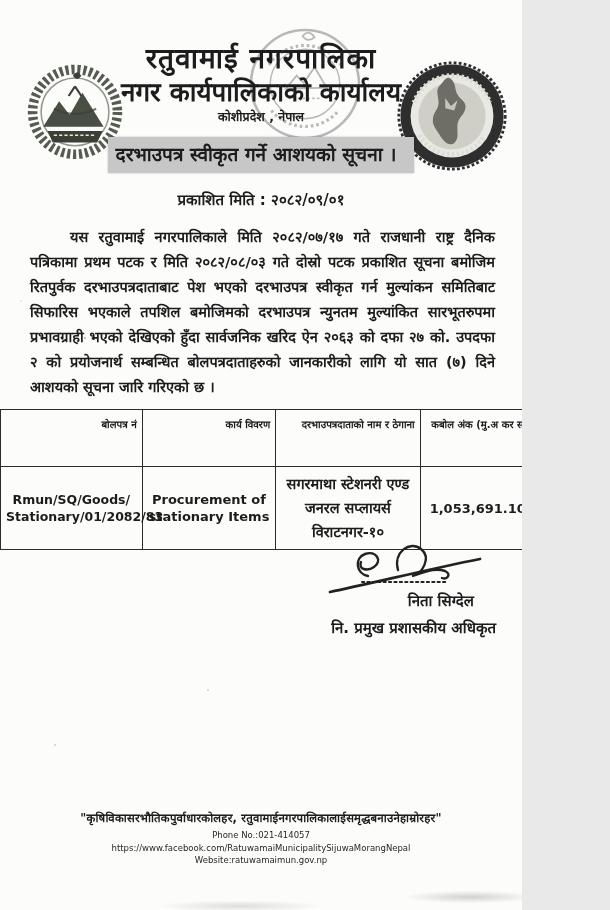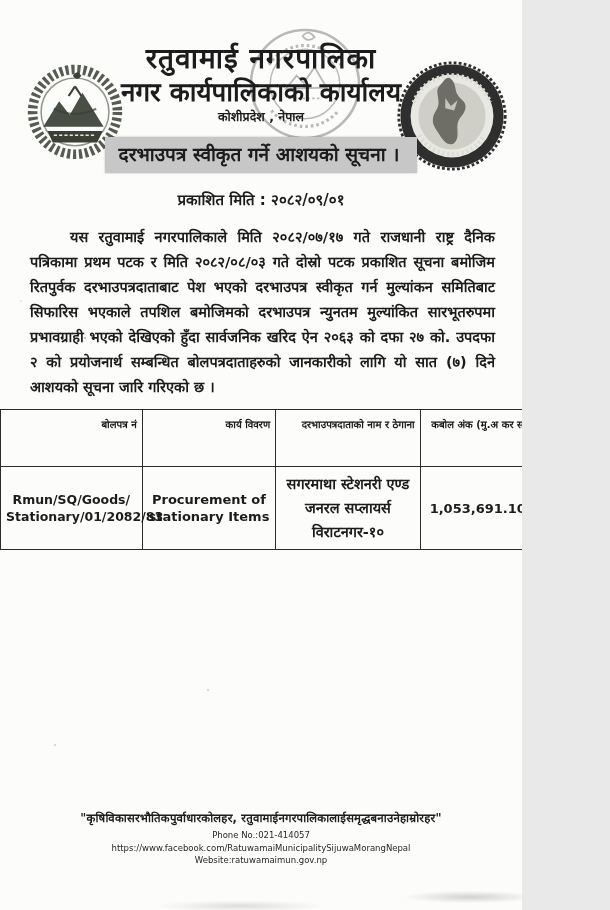--- a/index.html
+++ b/index.html
@@ -36,21 +36,21 @@
   .h-muni   { font-size: 28px; font-weight: bold; letter-spacing: 1px; line-height: 34px; }
   .h-office { font-size: 26px; font-weight: bold; line-height: 32px; }
   .h-addr   { font-size: 16px; font-weight: bold; line-height: 22px; margin-top: 2px; }
   .h-prov   { font-size: 12.5px; font-weight: bold; line-height: 17px; }
 
   
   .title-wrap { text-align: center; margin-top: 12px; position: relative; z-index: 2; }
   .notice-box {
     display: inline-block;
     background: #c7c7c7;
-    padding: 4px 18px 6px 14px;
+    padding: 4px 18px 6px 8px;
     font-size: 19px; font-weight: bold;
     box-shadow: 0 0 2px rgba(0,0,0,0.25);
   }
   .pub-date { text-align: center; margin-top: 16px; font-size: 15px; font-weight: bold; }
 
   
   .body-text {
     margin: 16px 27px 0 30px;
     font-size: 14.5px;
     font-weight: 600;
@@ -172,20 +172,32 @@
     <tbody>
       <tr>
         <td class="cell-bidno">Rmun/SQ/Goods/ Stationary/01/2082/83</td>
         <td class="cell-work">Procurement of stationary Items</td>
         <td class="cell-vendor">सगरमाथा स्टेशनरी एण्ड जनरल सप्लायर्स विराटनगर-१०</td>
         <td class="cell-amount">1,053,691.10/-</td>
       </tr>
     </tbody>
   </table>
 
+  <div class="signature">
+    <svg class="sig-scribble" width="160" height="58" viewBox="0 0 160 58">
+      <g fill="none" stroke="#222" stroke-linecap="round">
+        <path d="M44,40 c-12,-2 -14,-18 -3,-22 c11,-4 18,7 9,13 c-7,5 -16,2 -13,-5" stroke-width="2.4"></path>
+        <path d="M74,34 c-5,-18 12,-30 23,-21 c11,9 1,25 -9,27 c11,-3 22,-9 33,-5 c7,3 2,9 -3,7" stroke-width="2.4"></path>
+        <path d="M38,46 h86" stroke-width="2" stroke-dasharray="2.2 3.2"></path>
+        <path d="M6,56 C 45,48 110,32 156,23" stroke-width="2.8"></path>
+      </g>
+    </svg>
+    <div class="sig-name">निता सिग्देल</div>
+    <div class="sig-role">नि. प्रमुख प्रशासकीय अधिकृत</div>
+  </div>
 
   <div class="footer">
     <div class="f-slogan">"कृषिविकासरभौतिकपुर्वाधारकोलहर, रतुवामाईनगरपालिकालाईसमृद्धबनाउनेहाम्रोरहर"</div>
     <div class="f-contact">
       <div>Phone No.:021-414057</div>
       <div>https://www.facebook.com/RatuwamaiMunicipalitySijuwaMorangNepal</div>
       <div>Website:ratuwamaimun.gov.np</div>
     </div>
   </div>
 

